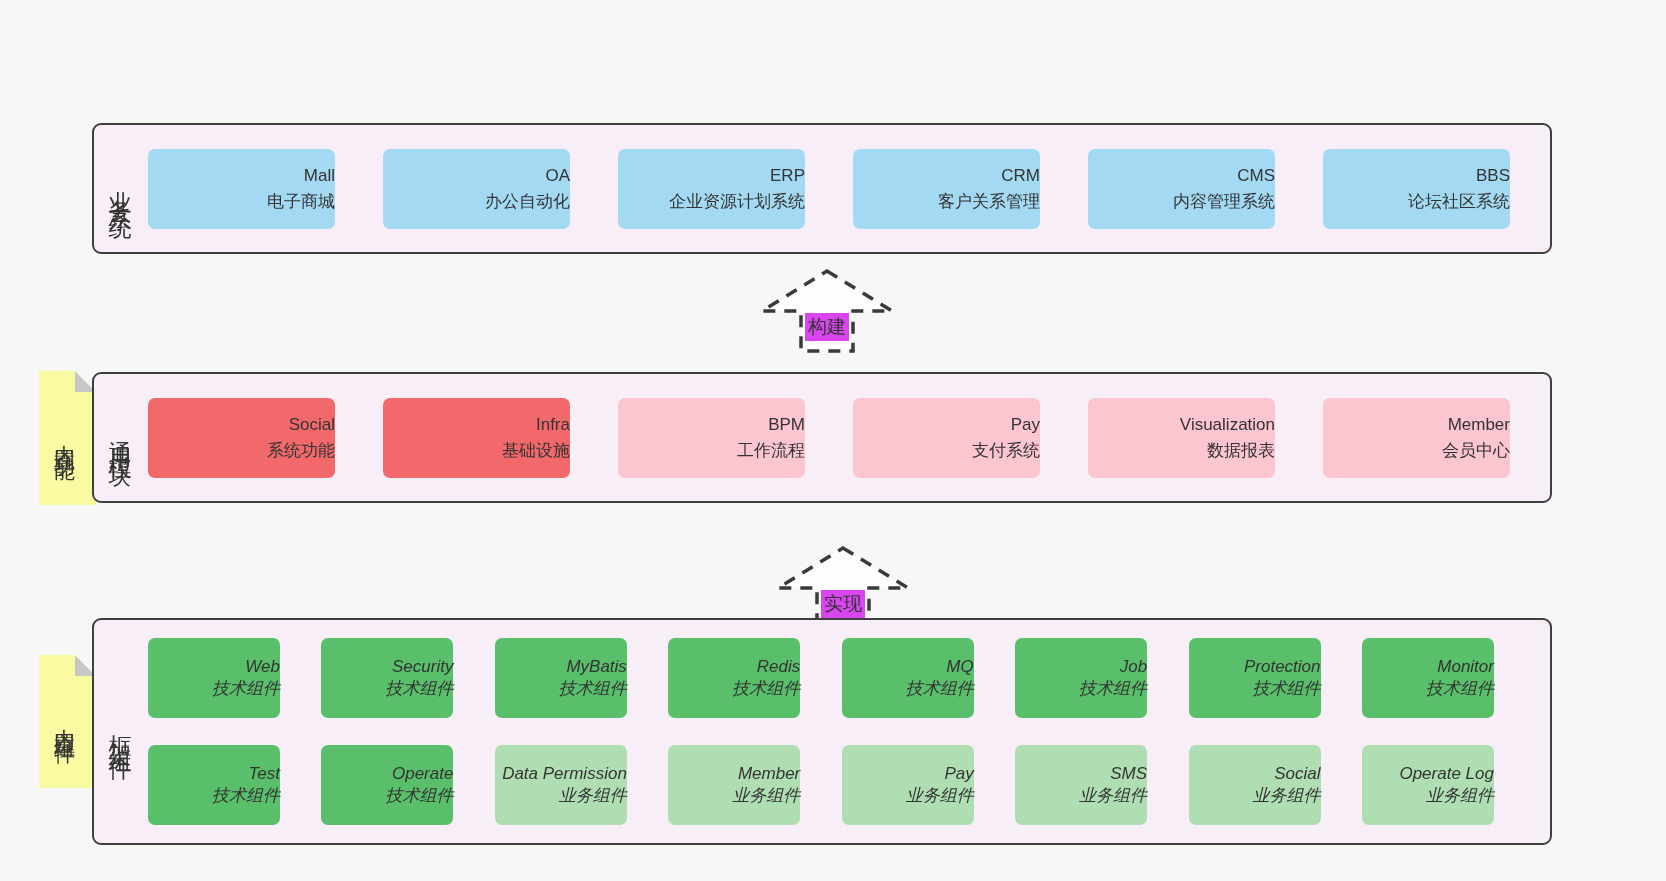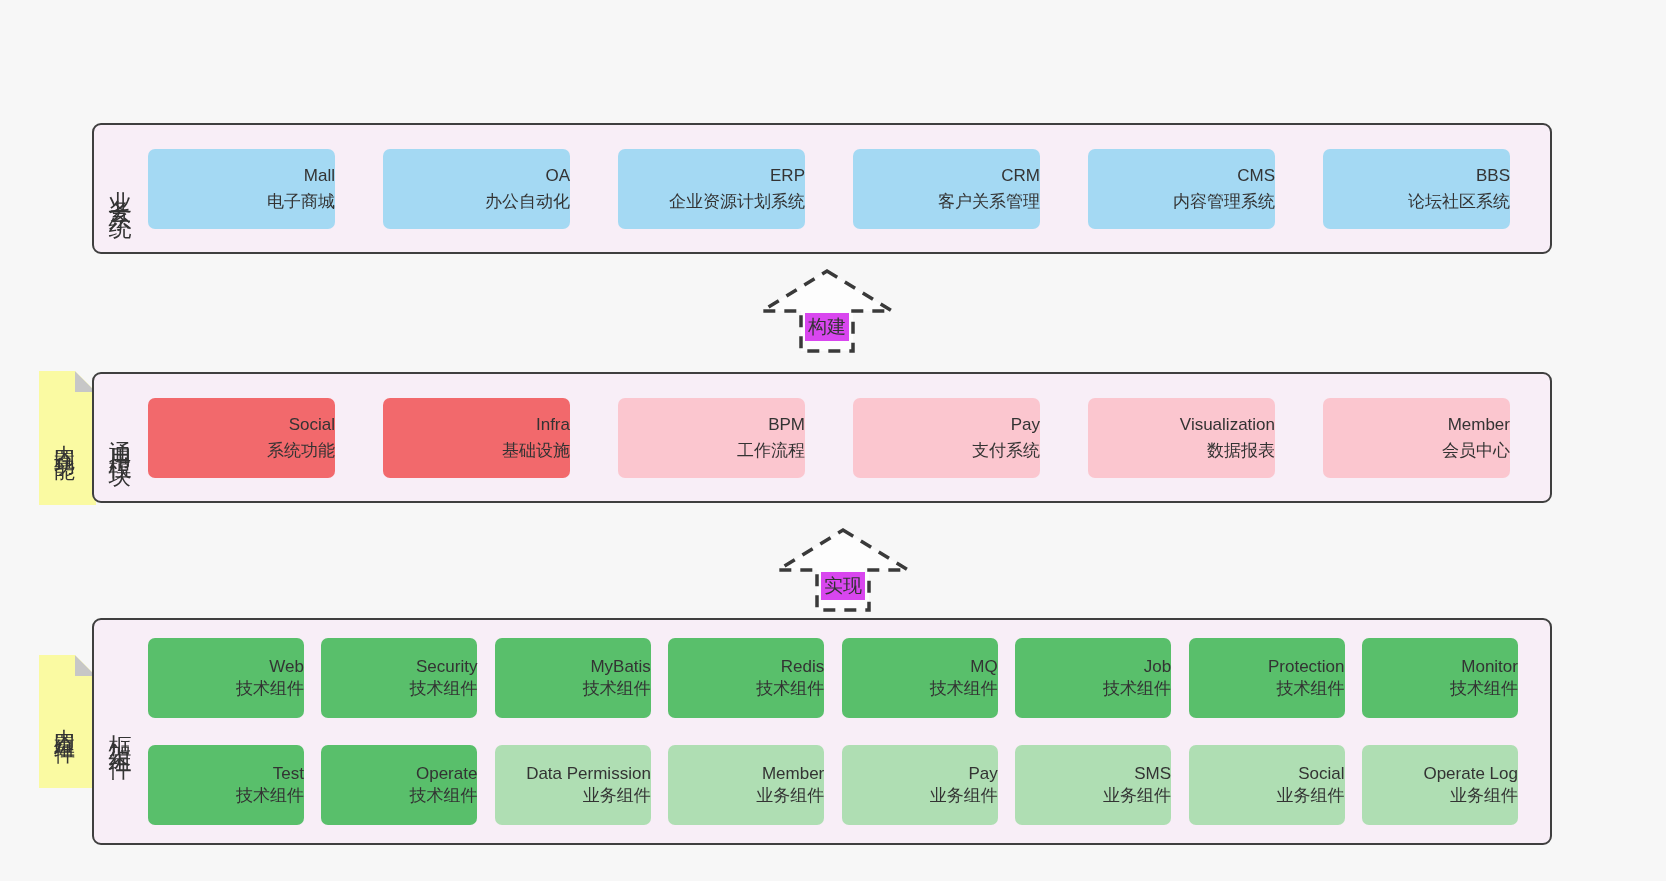--- a/index.html
+++ b/index.html
@@ -71,21 +71,21 @@
     border-radius: 7px;
     display: flex;
     flex-direction: column;
     align-items: flex-end;
     justify-content: center;
     text-align: center;
     font-size: 17px;
     line-height: 1.5;
     color: var(--text, #333);
   }
-  .box.small { width: 156px; line-height: 1.32; }
+  .box.small { width: 132px; line-height: 1.32; font-style: italic; }
   .box.blue       { background: var(--blue, #a4d9f3); }
   .box.red        { background: var(--red, #f2696c); }
   .box.pink       { background: var(--pink, #fbc6cf); padding-left: 32px; }
   .box.green      { background: var(--green, #59bf6b); }
   .box.lightgreen { background: var(--light_green, #afdeb3); }
 
   
   .note {
     position: absolute;
     left: 39px;
@@ -116,21 +116,21 @@
   }
 
   
   .arrow {
     position: absolute;
     width: 136px;
     height: 86px;
     z-index: 1;
   }
   .arrow.one { left: 759px; top: 268px; }
-  .arrow.two { left: 775px; top: 527px; }
+  .arrow.two { left: 775px; top: 545px; }
   .arrow svg { display: block; width: 136px; height: 86px; }
   .arrow polygon {
     fill: #fdfdfd;
     stroke: #3a3a3a;
     stroke-width: 3.5;
     stroke-dasharray: 12 9;
   }
   .arrow .arrow-label {
     position: absolute;
     left: 50%;

